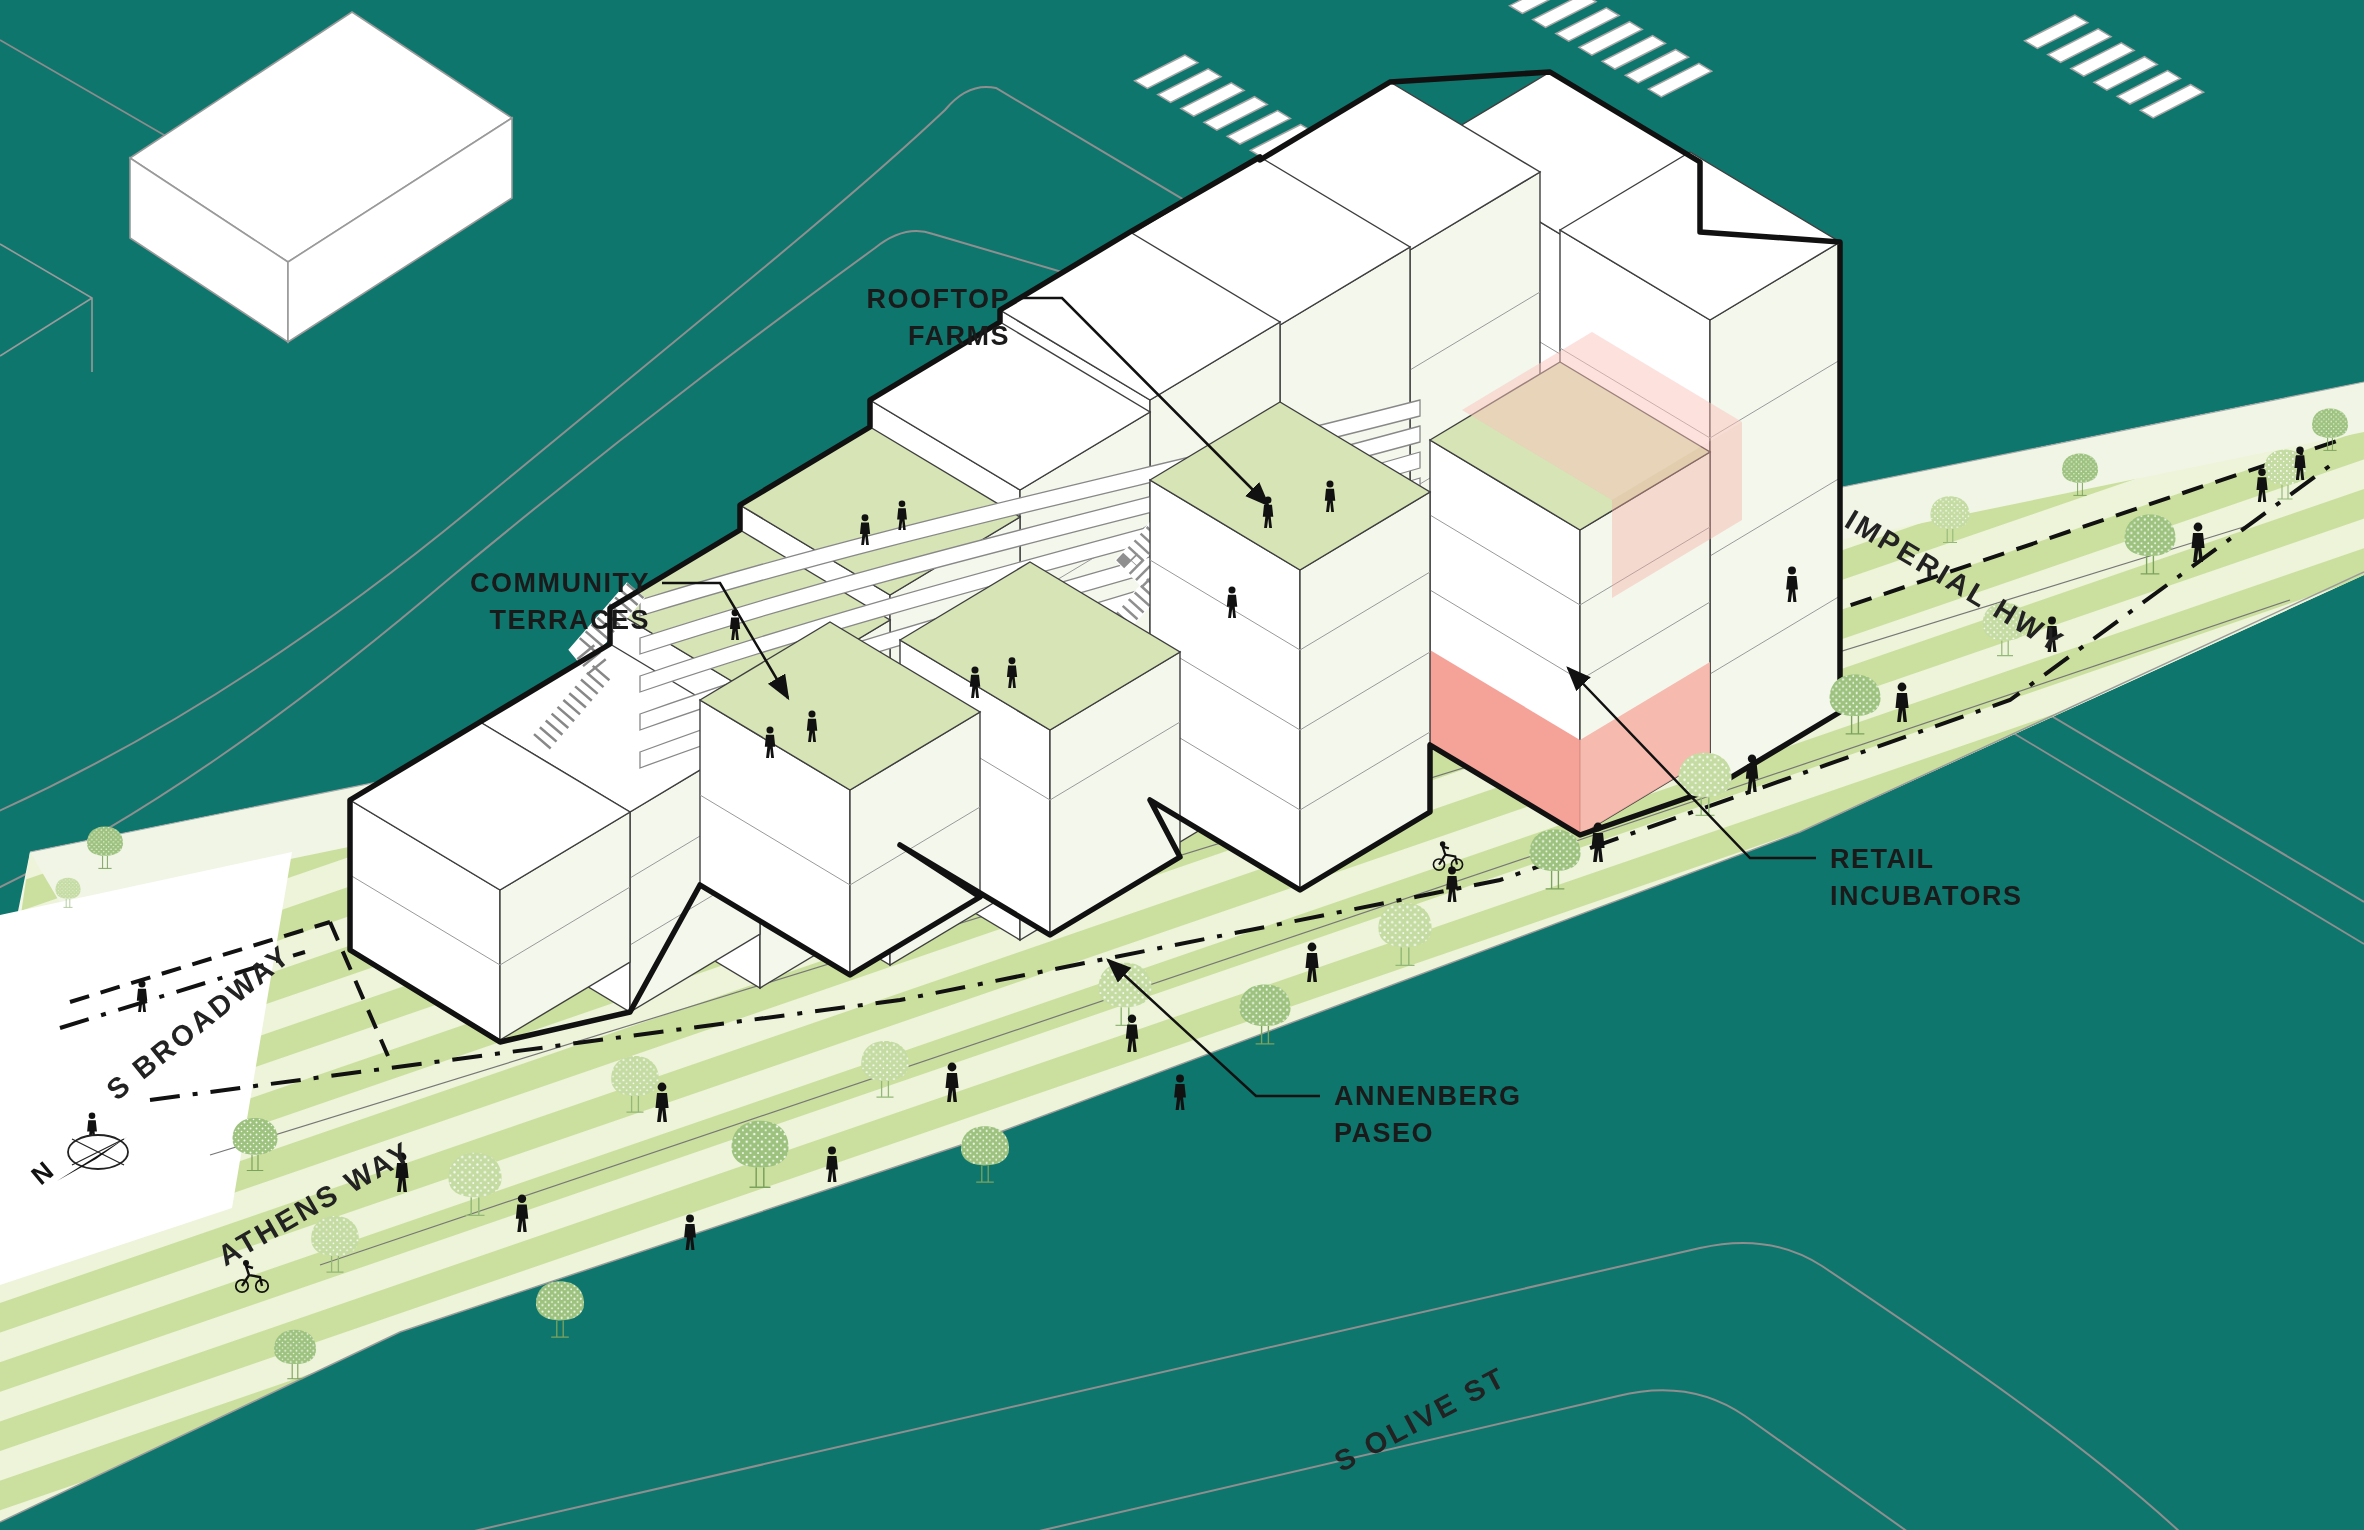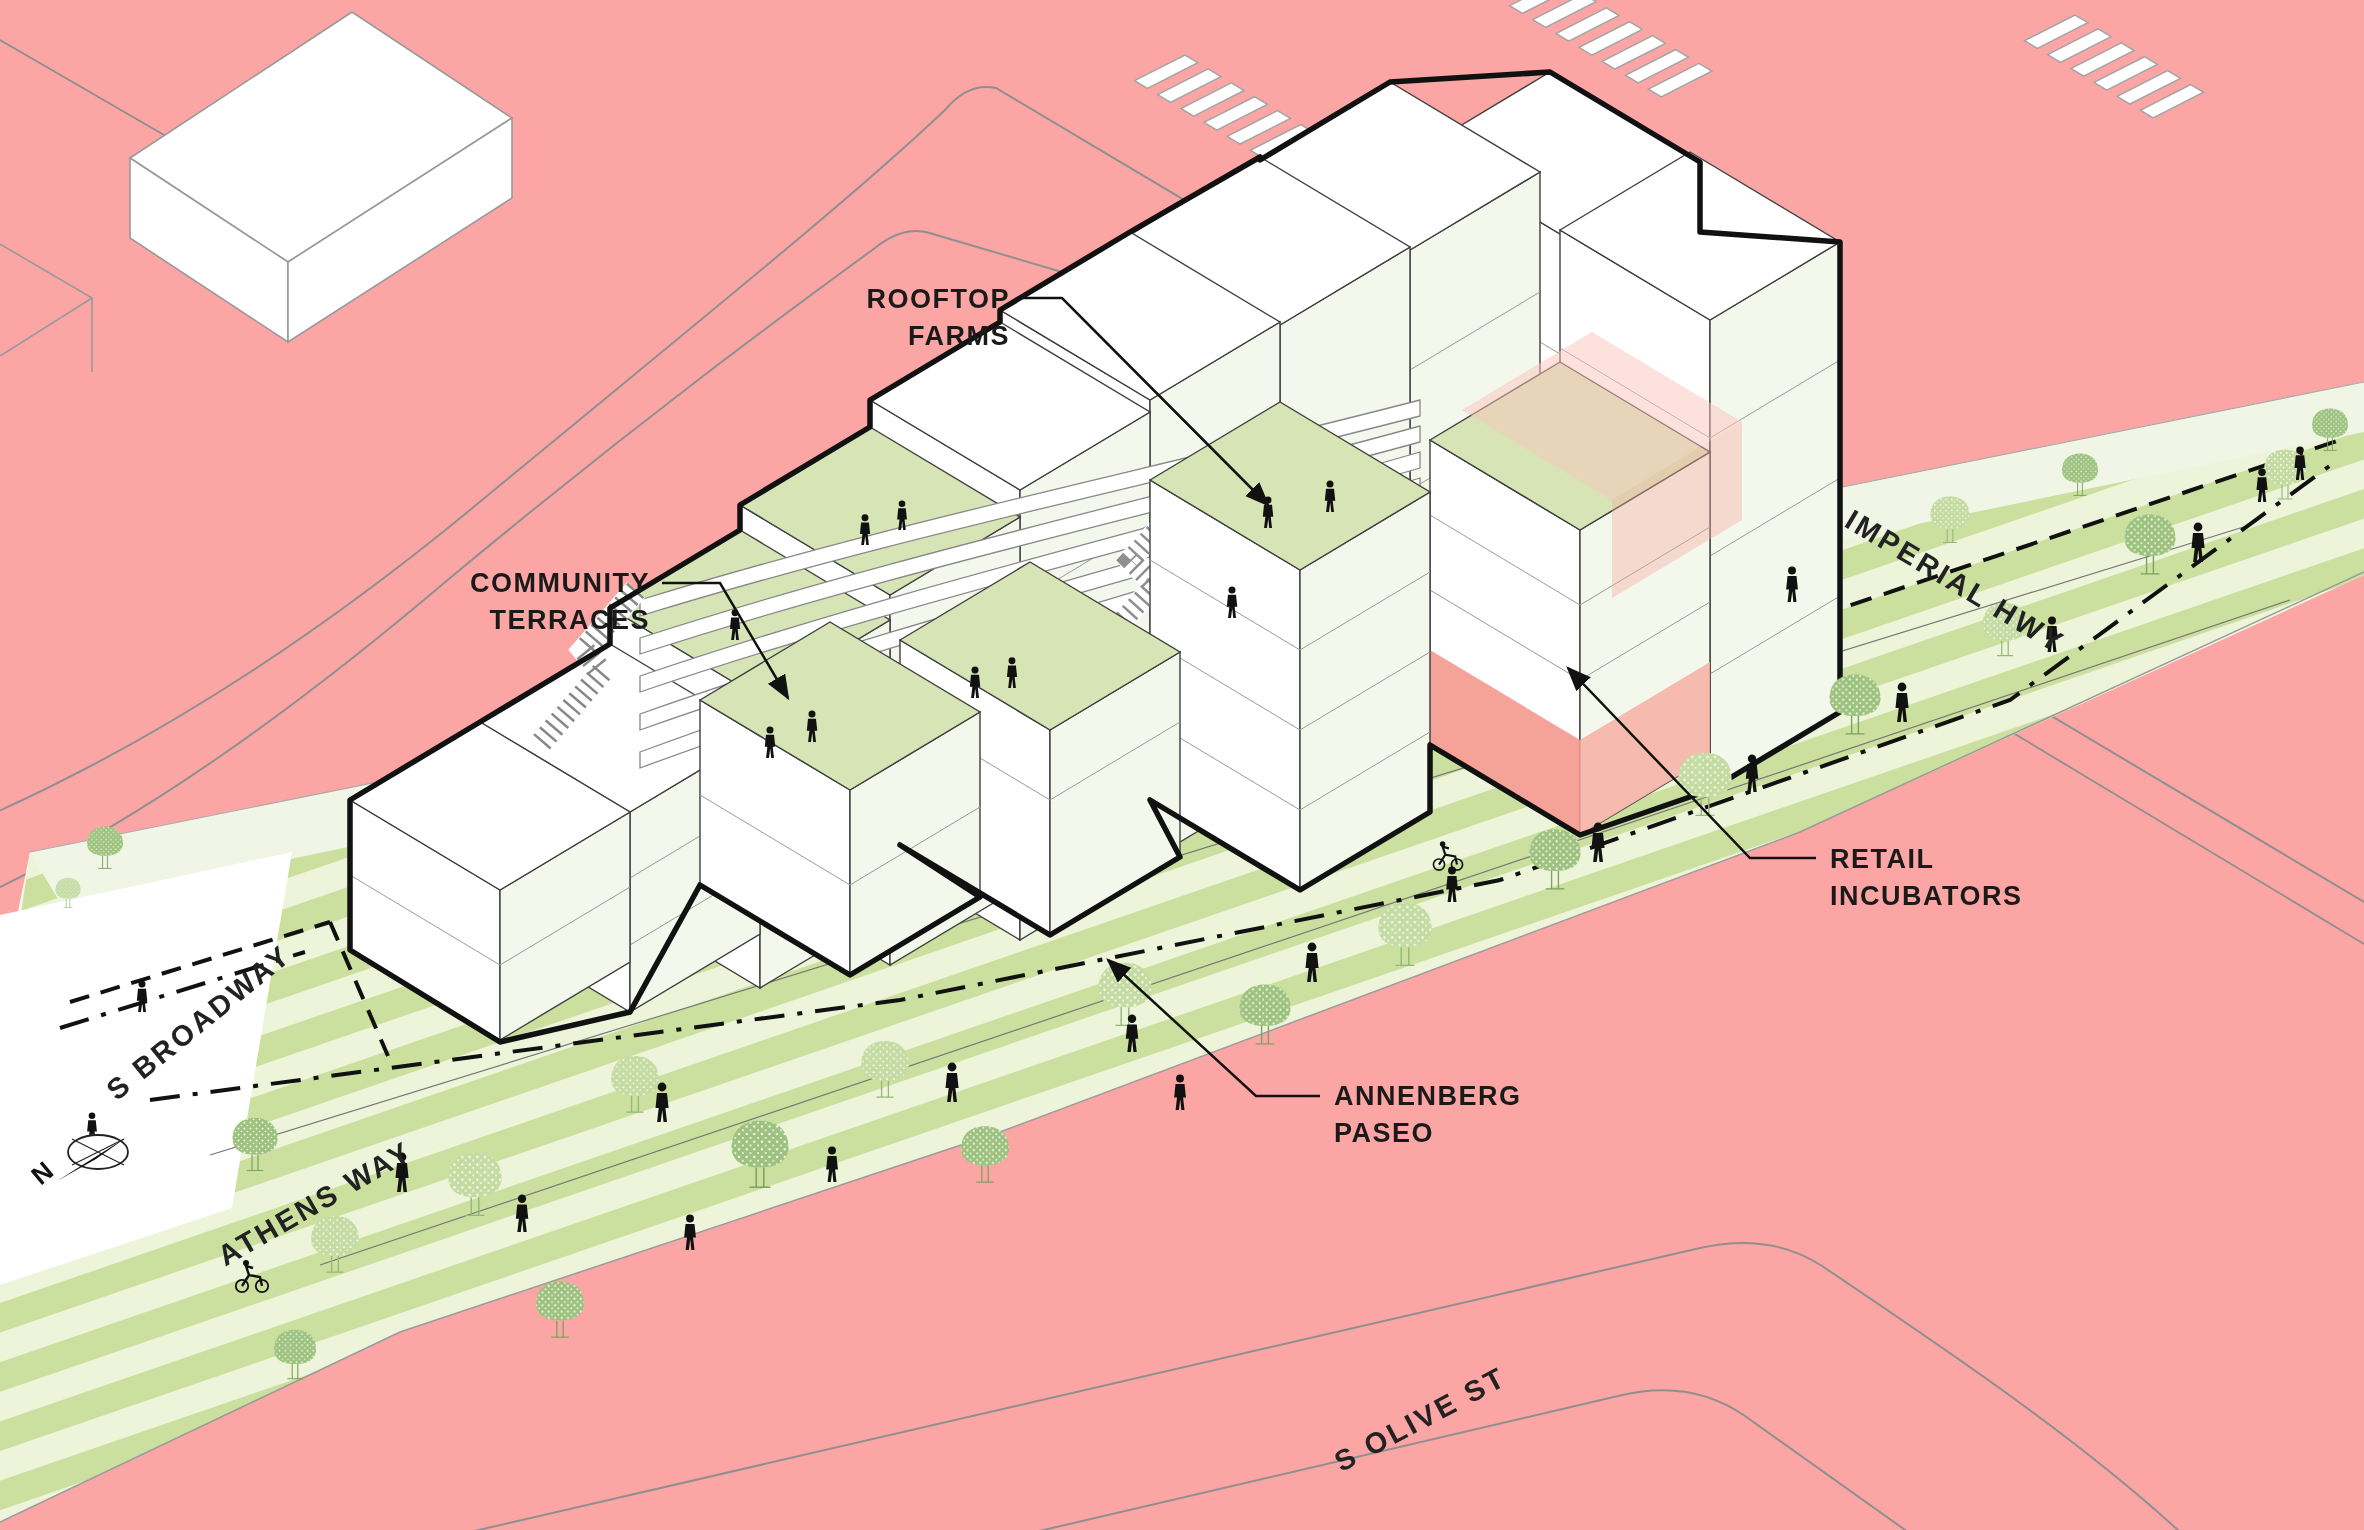--- a/index.html
+++ b/index.html
@@ -1,16 +1,16 @@
 <!DOCTYPE html>
 <html><head>
 <meta charset="utf-8">
 <style>
   html,body{margin:0;padding:0;background:#ffffff;}
-  .stage{position:relative;width:2364px;height:1530px;background:#fca5a5;overflow:hidden;
+  .stage{position:relative;width:2364px;height:1530px;background:#0f766e;overflow:hidden;
          font-family:"Liberation Sans", sans-serif;}
   svg{display:block}
   text{font-family:"Liberation Sans", sans-serif;}
   .ann{font-size:27px;font-weight:bold;fill:#1a1a1a;letter-spacing:1.5px;}
   .street{font-size:29px;font-weight:bold;fill:#222;letter-spacing:3px;}
   .north{font-size:26px;font-weight:bold;fill:#111;}
 </style>
 </head>
 <body>
 

